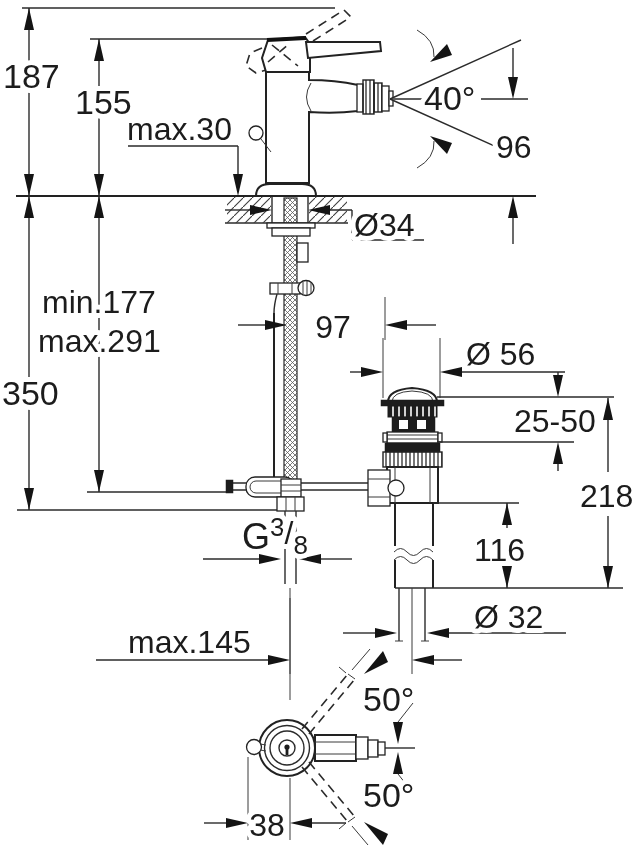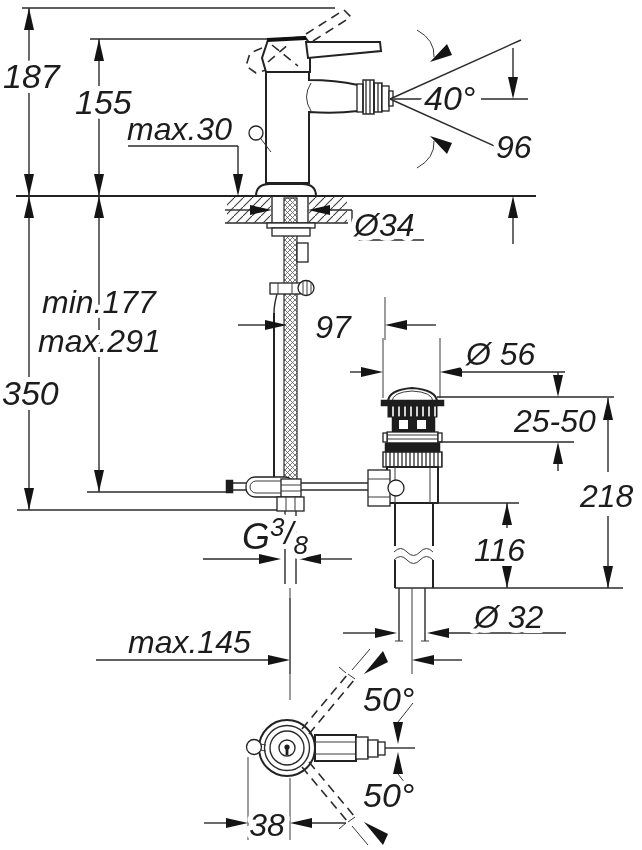--- a/index.html
+++ b/index.html
@@ -1,17 +1,17 @@
 <!DOCTYPE html>
 <html><head>
 <meta charset="utf-8">
 <style>
   html,body{margin:0;padding:0;background:#e8e8e8;}
   #stage{position:relative;width:642px;height:850px;background:#ffffff;margin:0 auto;
-         font-family:"Liberation Sans",sans-serif;overflow:hidden;font-style:italic;}
+         font-family:"Liberation Sans",sans-serif;overflow:hidden;}
   svg{position:absolute;left:0;top:0;display:block;}
   svg text{font-family:"Liberation Sans",sans-serif;fill:#1c1c1c;}
   .dim{font-size:32px;}
   .dim-lg{font-size:34px;}
   .halo{paint-order:stroke;stroke:#ffffff;stroke-width:10px;stroke-linejoin:round;}
   .ln{stroke:#2b2b2b;stroke-width:1.4;fill:none;}
   .ln2{stroke:#222222;stroke-width:2;fill:none;}
   .thin{stroke:#3a3a3a;stroke-width:1;fill:none;}
   .arr{fill:#141414;stroke:none;}
   .part{fill:#ffffff;stroke:#222222;stroke-width:2;}

